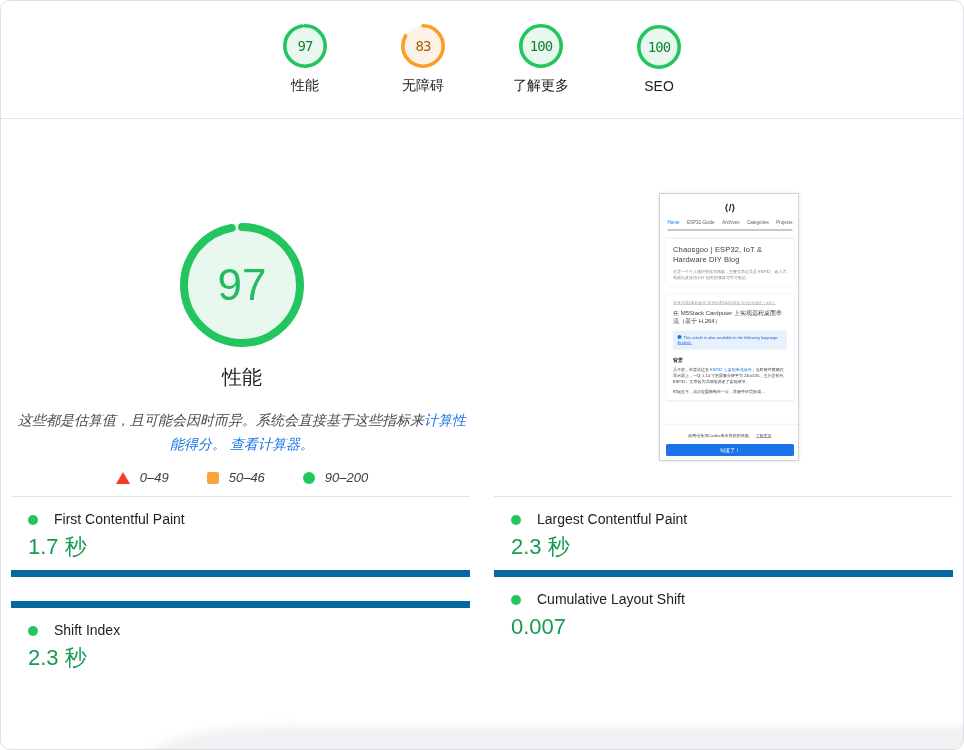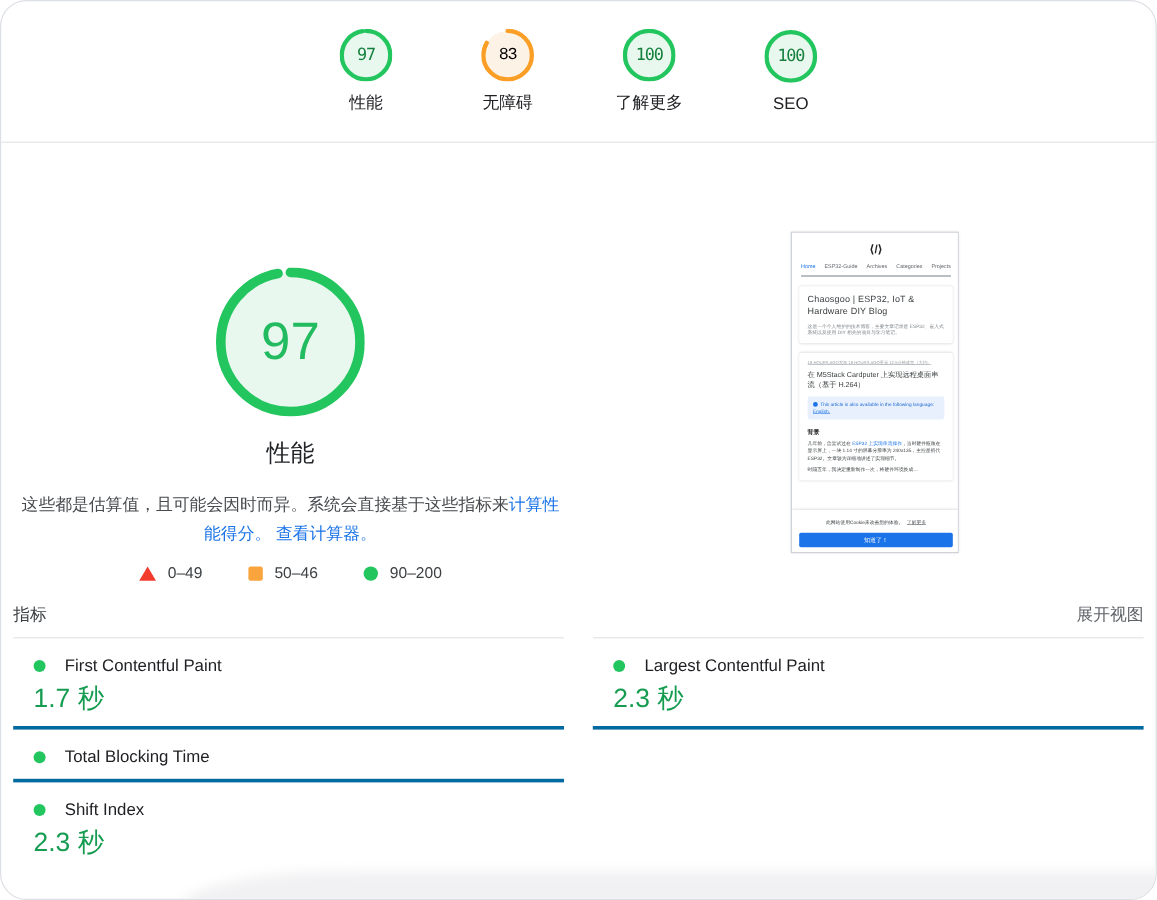--- a/index.html
+++ b/index.html
@@ -1,59 +1,59 @@
 <!DOCTYPE html>
 <html><head>
 <meta charset="utf-8">
 <style>
   * { margin:0; padding:0; box-sizing:border-box; }
   html,body { background:#fff; width:964px; height:750px; overflow:hidden;
               font-family:"Liberation Sans","DejaVu Sans",sans-serif; }
   .report-card { position:absolute; inset:0; background:#fff;
-                 border:1px solid #dcdfe3; border-radius:22px; overflow:hidden; }
+                 border:1px solid #dcdfe3; border-radius:10px; overflow:hidden; }
 
   
   .cat-header { height:118px; display:flex; justify-content:center; align-items:center;
                 border-bottom:1px solid #e2e4e7; }
   .cat { width:118px; display:flex; flex-direction:column; align-items:center; cursor:pointer; }
   .cat-label { margin-top:9px; font-size:14px; color:#202124; }
 
   .gauge { position:relative; }
   .gauge .num { position:absolute; inset:0; display:flex; align-items:center; justify-content:center; }
   .gauge-sm .num { font-family:"DejaVu Sans Mono","Liberation Mono",monospace;
                    font-size:14px; letter-spacing:-1px; }
   .gauge-sm.status-pass .num { color:#15803d; }
-  .gauge-sm.status-average .num { color:#000000;font-family:Liberation Mono, monospace; }
+  .gauge-sm.status-average .num { color:#a16207; }
   .gauge-big .num { font-size:44px; font-weight:400; }
   .gauge-big.status-pass .num { color:#22bb60; }
 
   
   .main { position:relative; height:631px; }
   .perf-block { position:absolute; left:0; top:104px; width:482px;
                 display:flex; flex-direction:column; align-items:center; }
   .perf-title { margin-top:17px; font-size:20px; color:#212327; }
   .perf-desc { margin-top:17px; width:456px; text-align:center;
-               font-size:14px; line-height:24px; color:#474a4e; }
+               font-size:14px; line-height:24px; color:#474a4e;font-style:italic; }
   .perf-desc a { color:#1a73e8; text-decoration:none; cursor:pointer; }
-  .legend { margin-top:14px; display:flex; align-items:center; gap:38px; }
+  .legend { margin-top:14px; display:flex; align-items:center; gap:38px;font-style:italic; }
   .legend-item { display:flex; align-items:center; gap:10px; font-size:13px; color:#3c4043; }
   .shape-triangle { width:0; height:0; border-left:7px solid transparent;
                     border-right:7px solid transparent; border-bottom:12px solid #f33b2d; }
   .shape-square { width:12px; height:12px; background:#f9a43c; border-radius:2px; }
   .shape-circle { width:12px; height:12px; background:#22c55e; border-radius:50%; }
 
   
   .metrics { position:absolute; left:0; right:0; top:377px; }
   .metrics-head { display:flex; justify-content:space-between; align-items:center;
                   padding:8px 10px 9px 10px; }
   .metrics-title { font-size:14px; color:#3c4043; }
   .expand-btn { font-size:14px; color:#5f6368; cursor:pointer; }
   .mgrid { display:grid; grid-template-columns:1fr 1fr; column-gap:24px; padding:0 10px; }
   .mcol { border-top:1px solid #e3e4e6; }
-  .mrow { padding:14px 0 10px 17px; border-bottom:3px solid #0369a1; }
+  .mrow { padding:14px 0 10px 17px; border-bottom:7px solid #0369a1; }
   .mrow.no-border { border-bottom:none; }
   .mlabel { display:flex; align-items:center; gap:16px; font-size:14px; color:#202124; line-height:17px; }
   .mdot { width:10px; height:10px; border-radius:50%; background:#22c55e; flex:none; }
   .mvalue { margin-top:5px; font-size:22px; line-height:27px; color:#169c51; }
 
   
   .thumb { position:absolute; left:658px; top:74px; width:140px; height:268px;
            background:#fff; border:1px solid #cfd3d8; box-shadow:0 0 3px rgba(0,0,0,.12);
            overflow:hidden; cursor:pointer; }
   .thumb-inner { width:280px; height:536px; transform:scale(.5); transform-origin:0 0;
@@ -190,54 +190,53 @@
           <div class="t-para">时隔五年，我决定重新制作一次，将硬件环境换成…</div>
         </div>
         <div class="t-cookie">
           <span class="t-cookie-text">此网站使用Cookie来改善您的体验。</span><span class="t-cookie-link">了解更多</span>
           <div class="t-btn">知道了！</div>
         </div>
       </div>
     </div>
 
     <div class="metrics">
-      <div class="metrics-head">
-        <span class="metrics-title">指标</span>
-        <span class="expand-btn">展开视图</span>
-      </div>
       <div class="mgrid">
         <div class="mcol">
           <div class="mrow">
             <div class="mlabel">
               <span class="mdot"></span>
               <span>First Contentful Paint</span>
             </div>
             <div class="mvalue">1.7 秒</div>
           </div>
           <div class="mrow">
-            <div class="mlabel">
-              <span class="mdot"></span>
-              <span>Total Blocking Time</span>
-            </div>
           </div>
           <div class="mrow no-border">
             <div class="mlabel">
               <span class="mdot"></span>
               <span>Shift Index</span>
             </div>
             <div class="mvalue">2.3 秒</div>
           </div>
         </div>
         <div class="mcol">
           <div class="mrow">
             <div class="mlabel">
               <span class="mdot"></span>
               <span>Largest Contentful Paint</span>
             </div>
             <div class="mvalue">2.3 秒</div>
+          </div>
+          <div class="mrow no-border">
+            <div class="mlabel">
+              <span class="mdot"></span>
+              <span>Cumulative Layout Shift</span>
+            </div>
+            <div class="mvalue">0.007</div>
           </div>
         </div>
       </div>
     </div>
 
     <div class="next-card"></div>
   </div>
 </div>
 
 </body></html>

